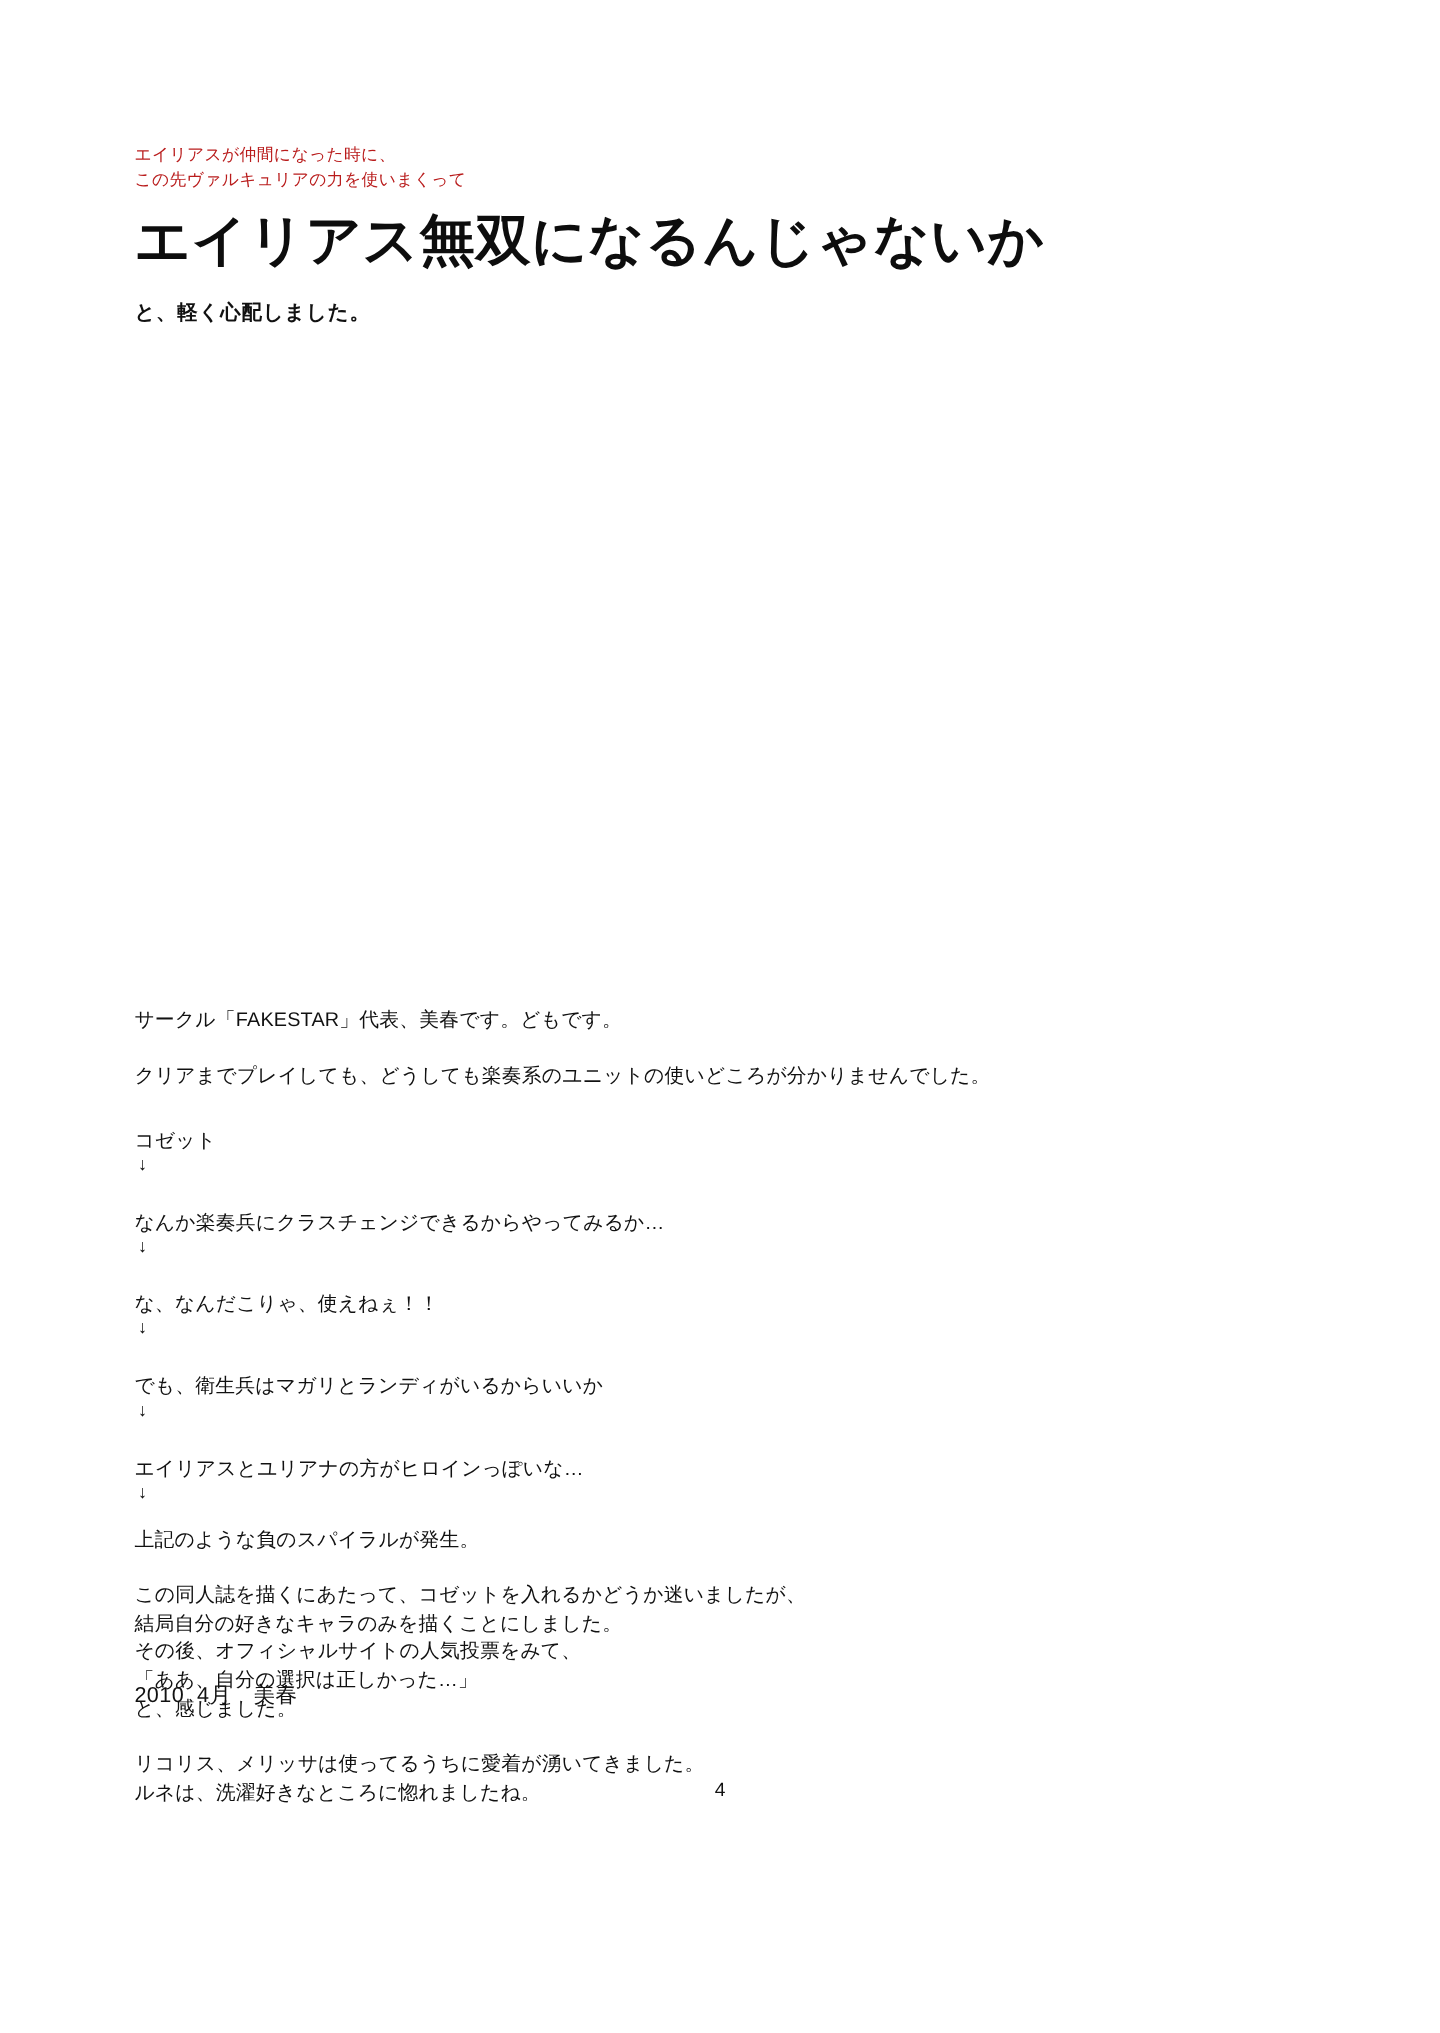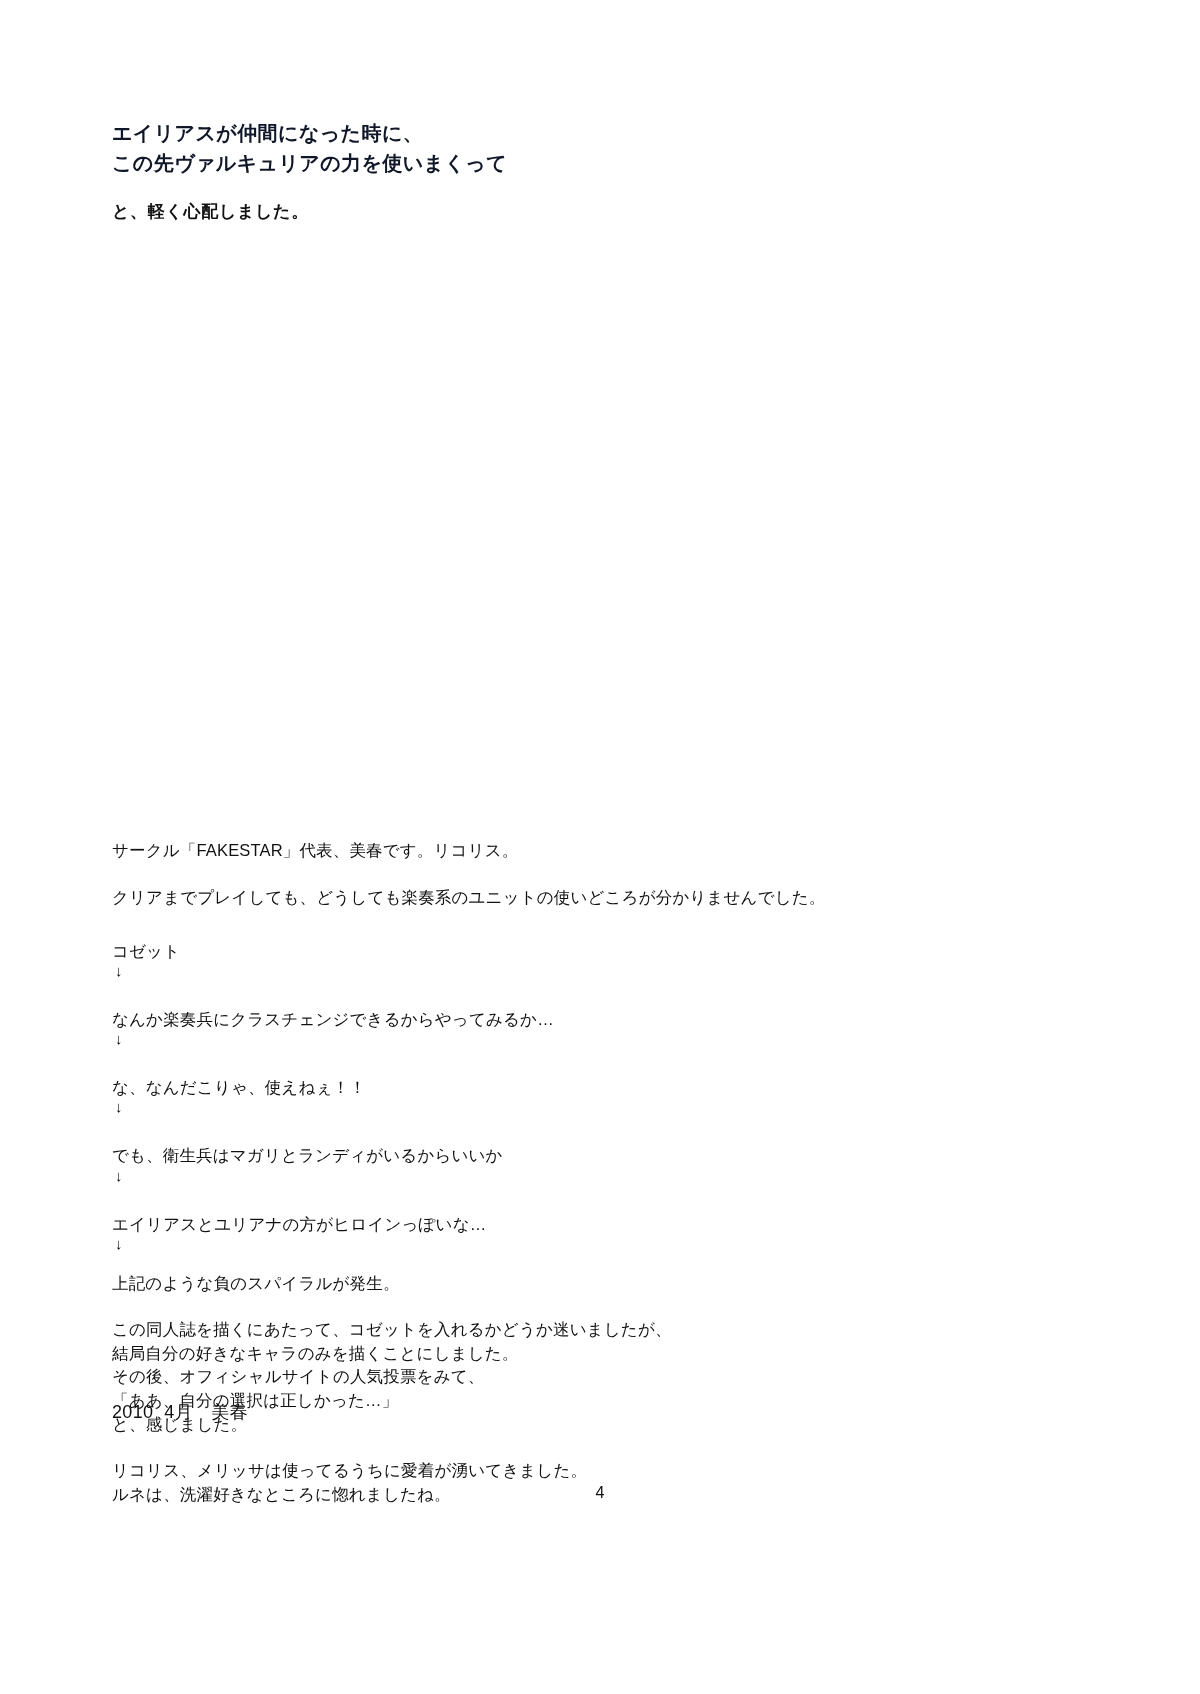--- a/index.html
+++ b/index.html
@@ -18,25 +18,25 @@
   }
 
   
   .top-block {
     position: absolute;
     left: 112px;
     top: 118px;
     width: 1000px;
   }
   .lead-lines {
-    font-size: 20px;
+    font-size: 14px;
     line-height: 1.5;
-    font-weight: 700;
+    font-weight: 400;
     letter-spacing: 0.02em;
-    color: #0f172a;
+    color: #b91c1c;
   }
   .lead-lines div {
     white-space: pre;
   }
   .big-title {
     margin-top: 14px;
     font-size: 46px;
     font-weight: 700;
     letter-spacing: 0.01em;
     line-height: 1.15;
@@ -118,26 +118,27 @@
 </head>
 <body>
 
 <div class="page">
 
   <div class="top-block">
     <div class="lead-lines">
       <div>エイリアスが仲間になった時に、</div>
       <div>この先ヴァルキュリアの力を使いまくって</div>
     </div>
+    <div class="big-title">エイリアス無双になるんじゃないか</div>
     <div class="sub-line">と、軽く心配しました。</div>
   </div>
 
   <div class="body-block">
 
-    <div class="para">サークル「FAKESTAR」代表、美春です。リコリス。</div>
+    <div class="para">サークル「FAKESTAR」代表、美春です。どもです。</div>
 
     <div class="para tight">クリアまでプレイしても、どうしても楽奏系のユニットの使いどころが分かりませんでした。</div>
 
     <div class="flow">
       <div class="flow-step">コゼット</div>
       <div class="flow-arrow">↓</div>
       <div class="flow-step">なんか楽奏兵にクラスチェンジできるからやってみるか…</div>
       <div class="flow-arrow">↓</div>
       <div class="flow-step">な、なんだこりゃ、使えねぇ！！</div>
       <div class="flow-arrow">↓</div>

